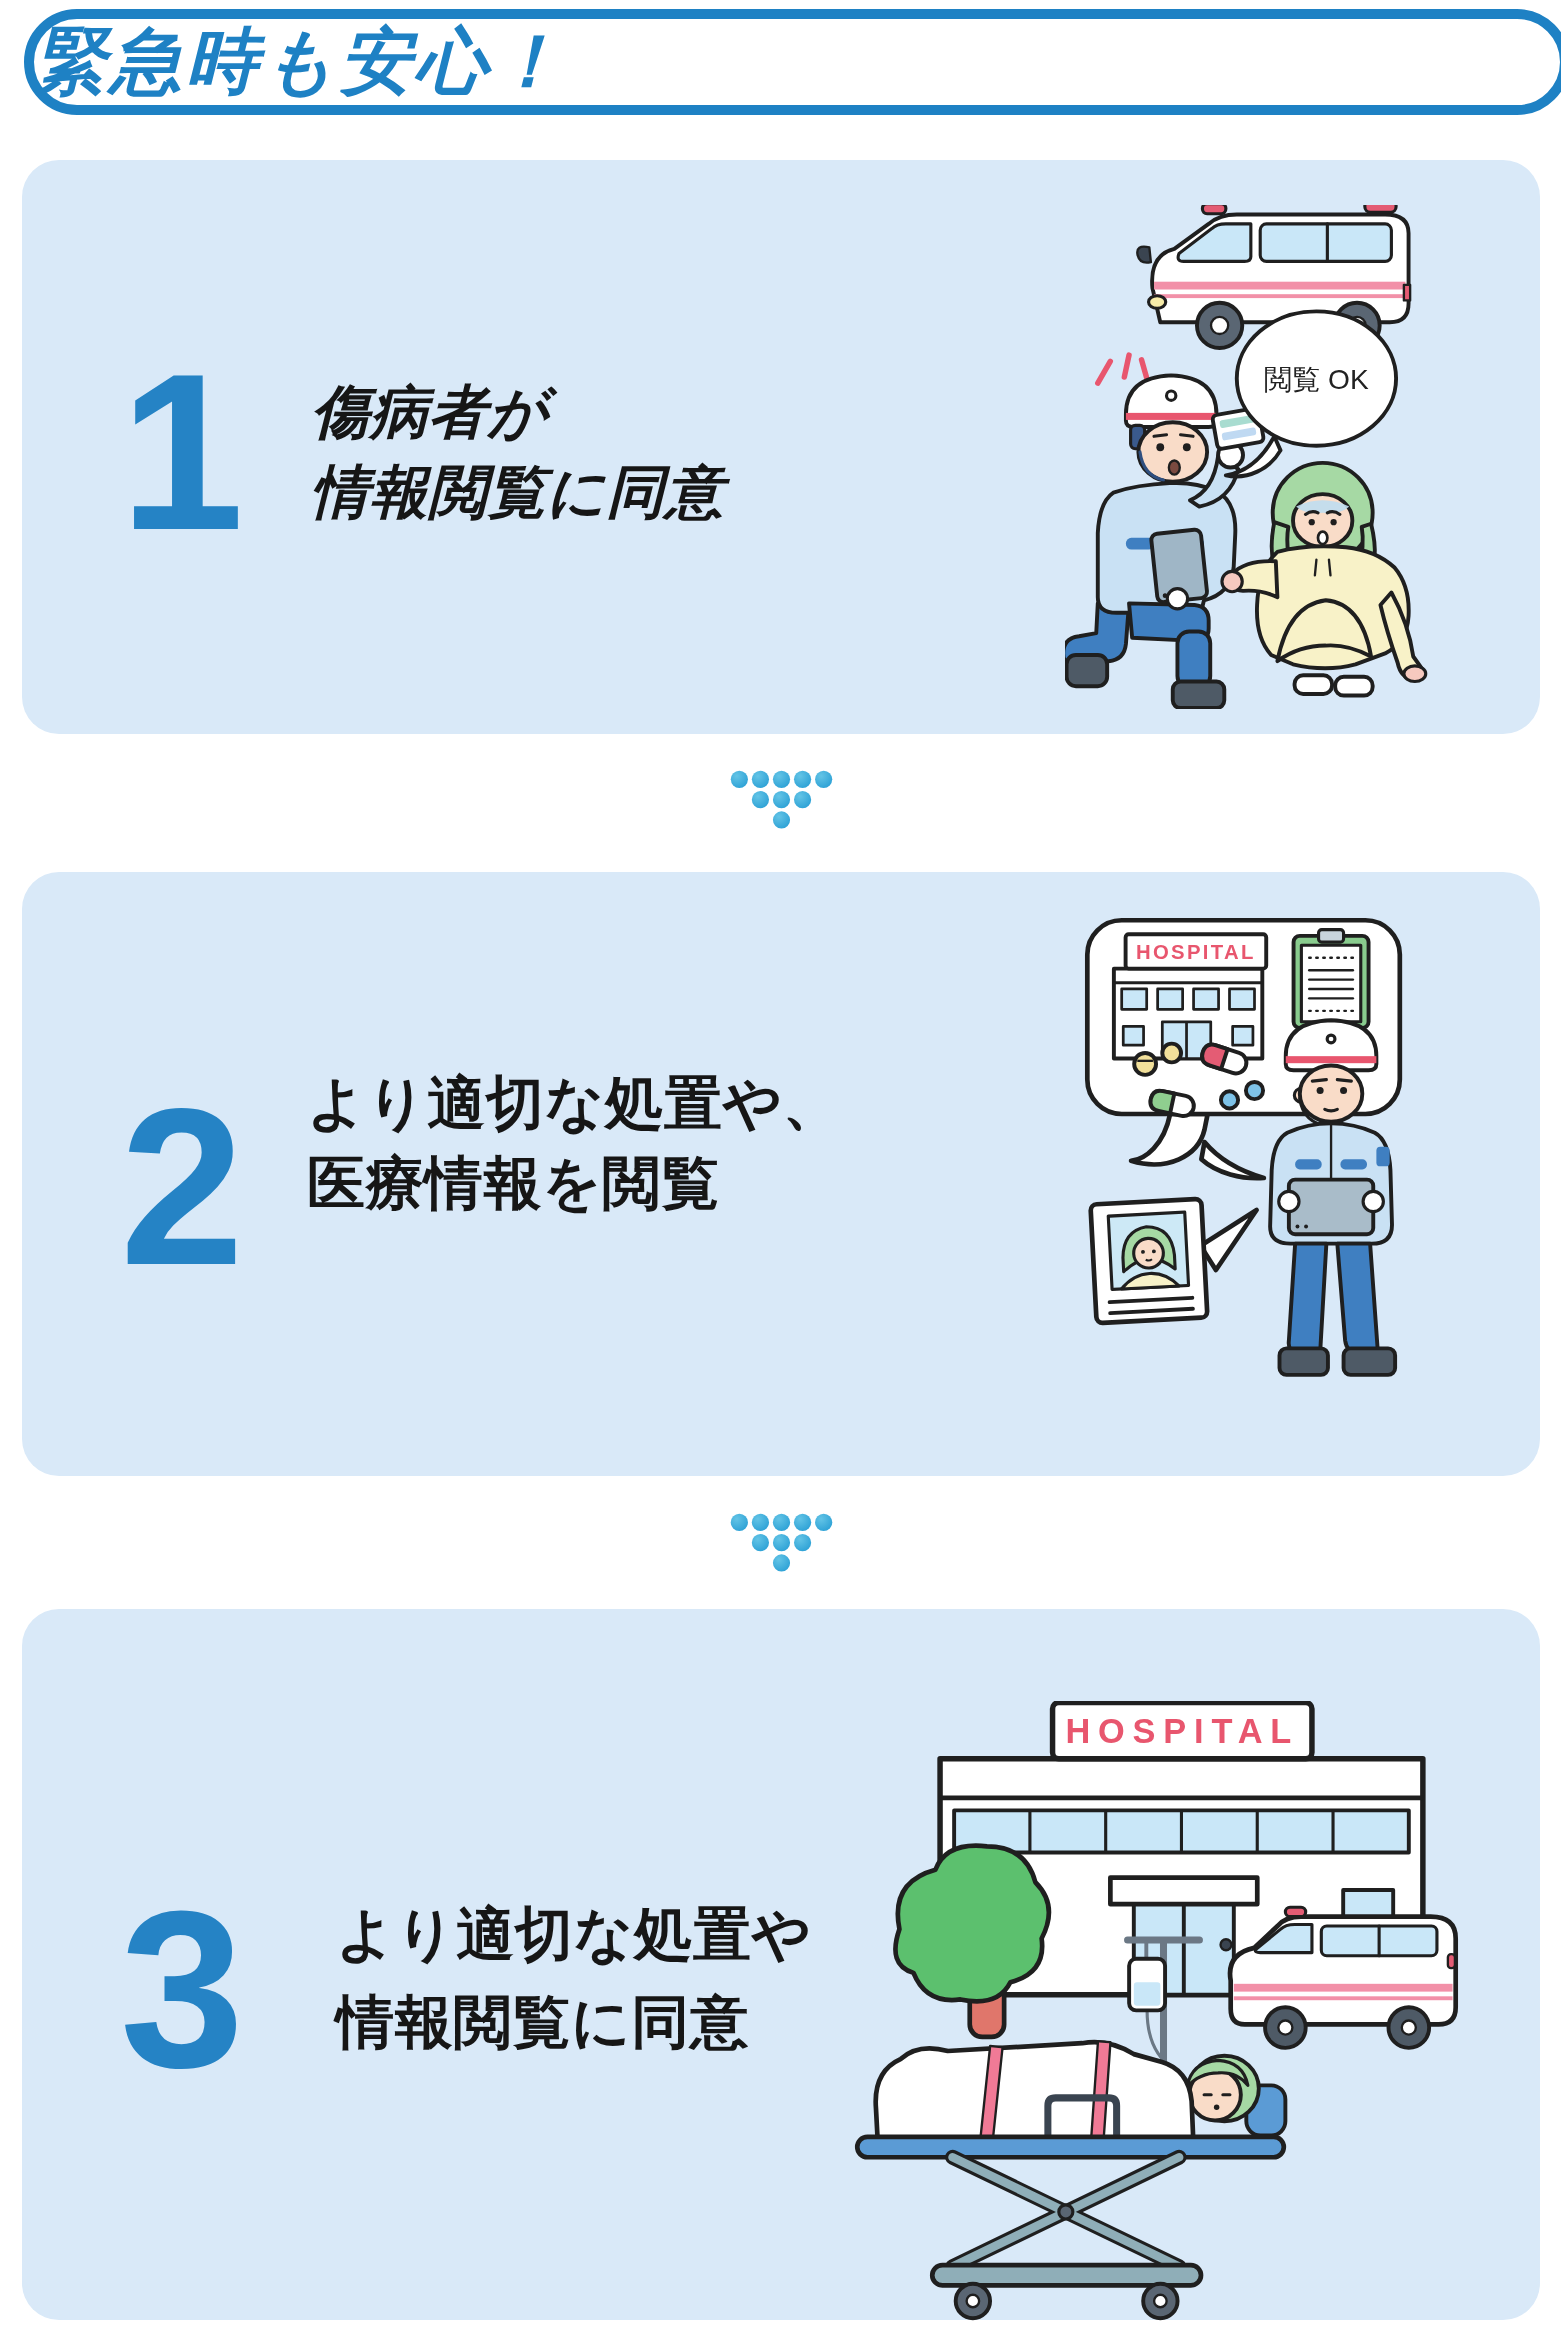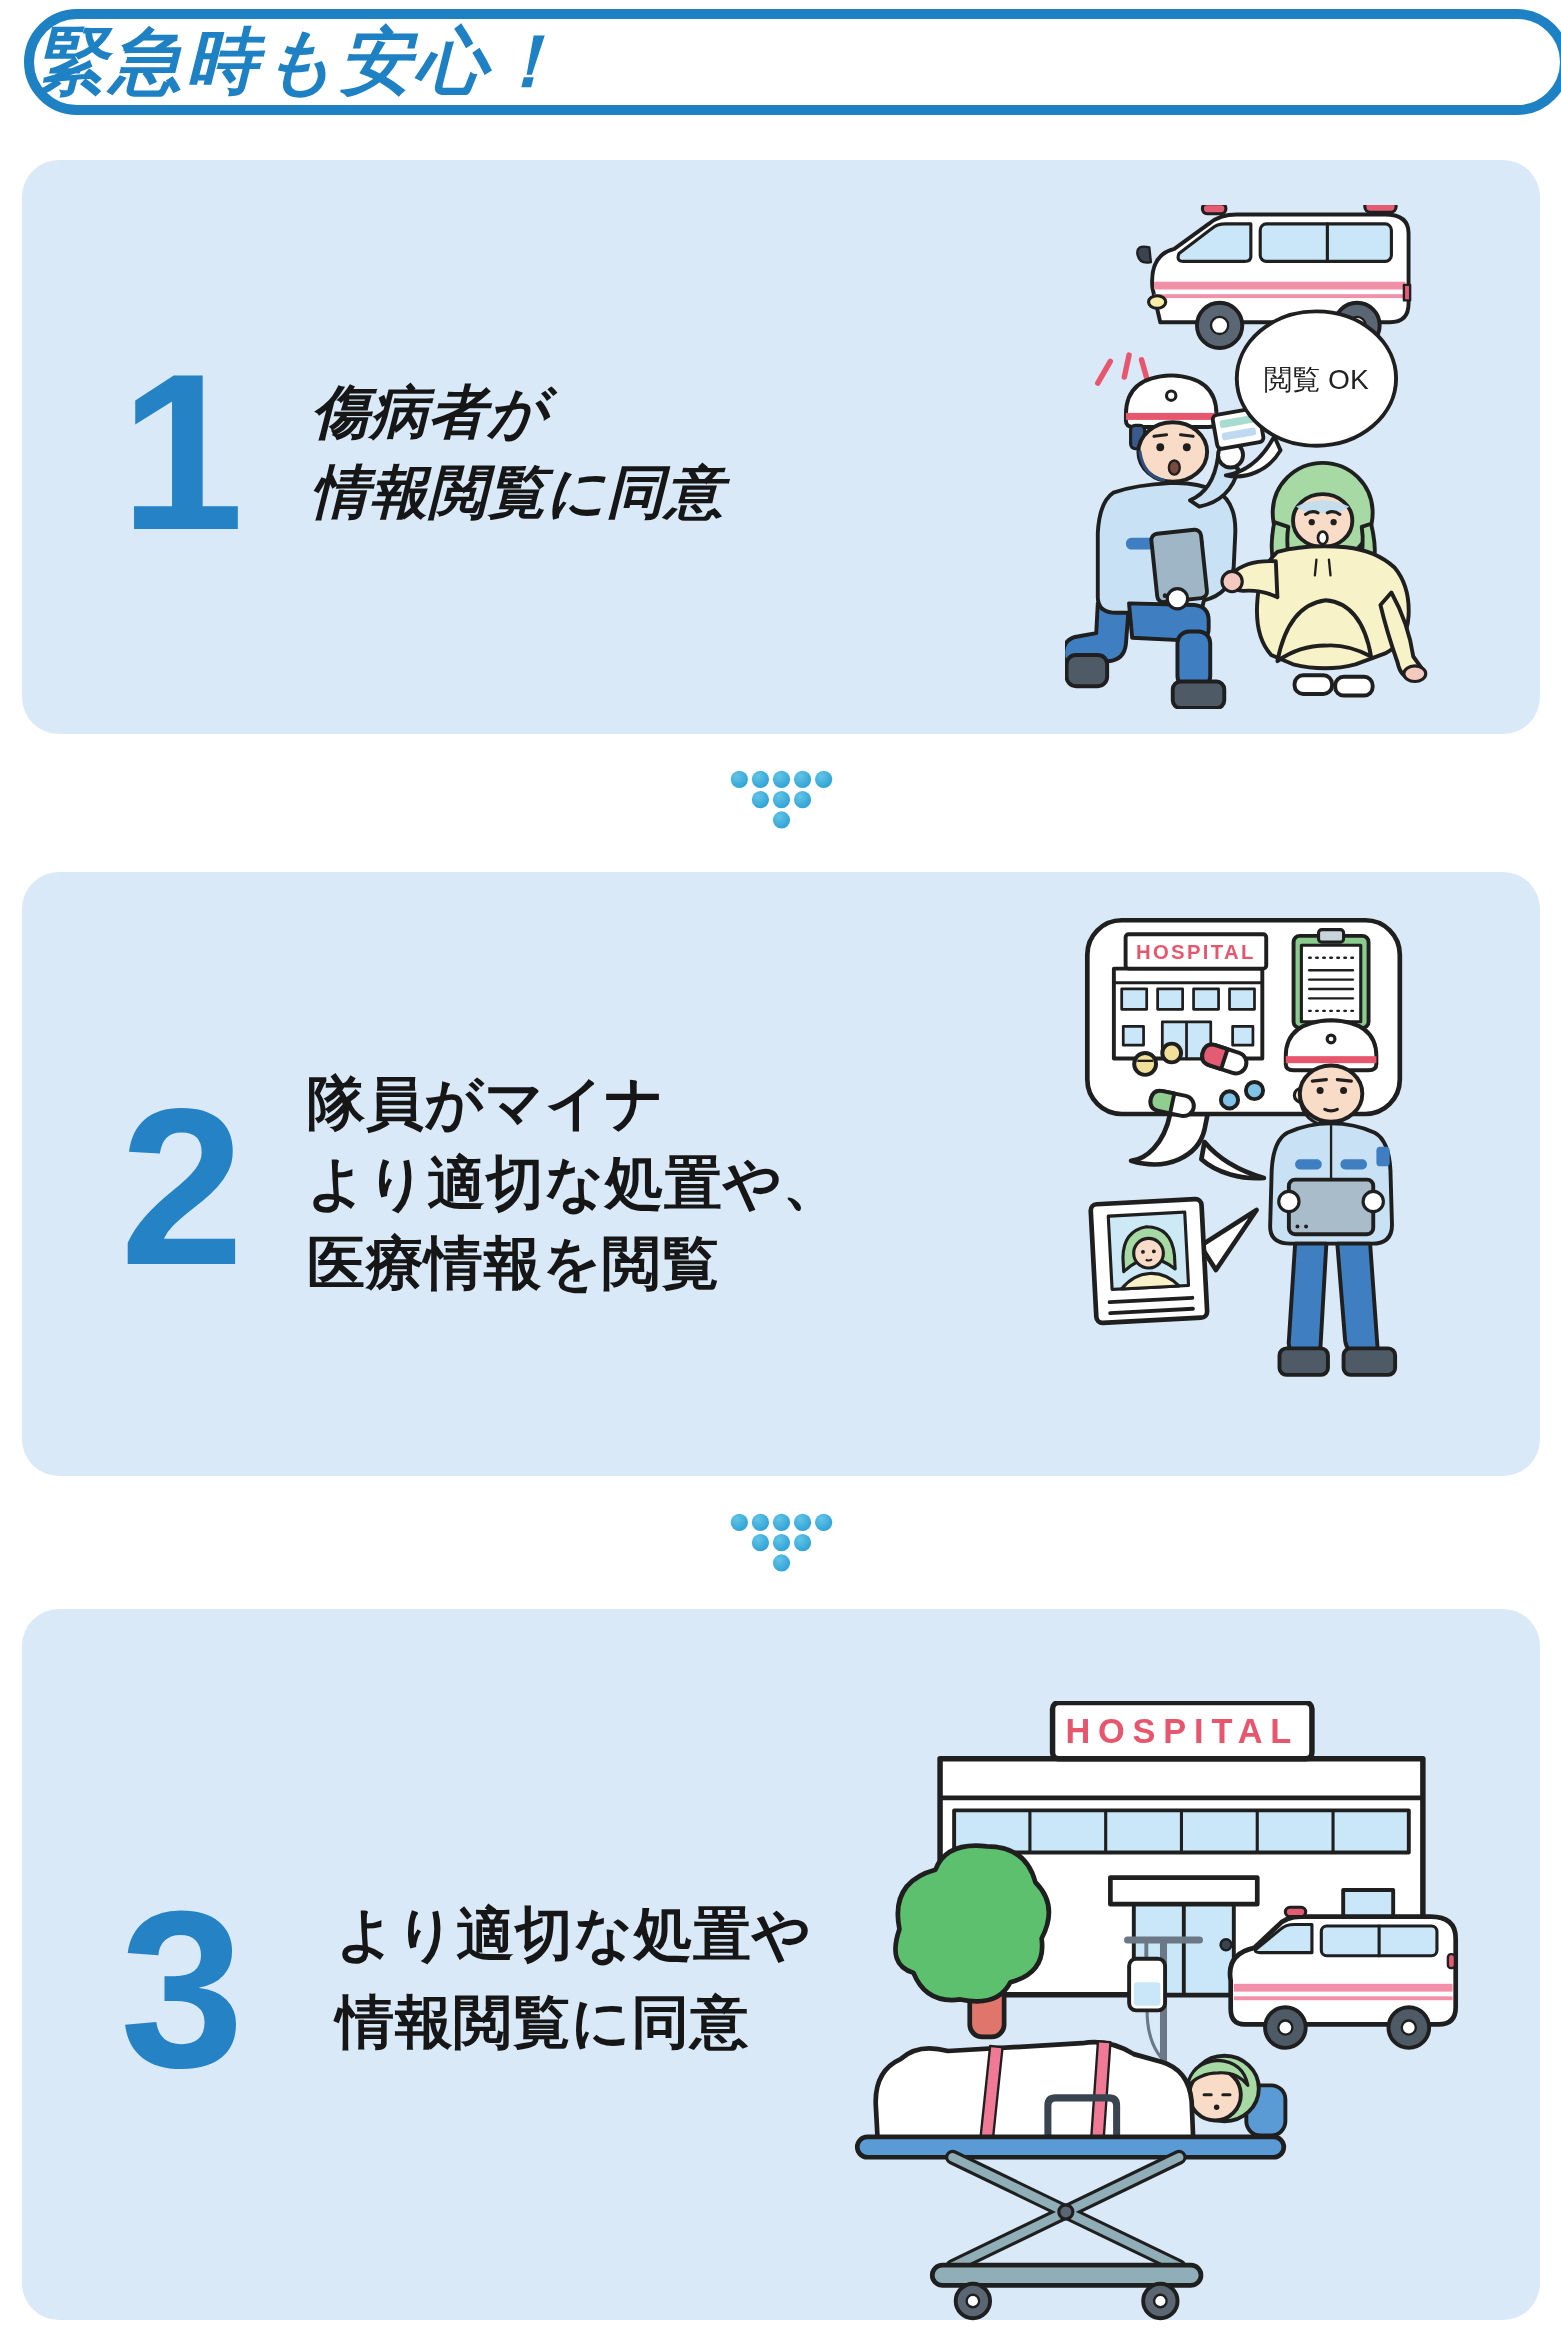--- a/index.html
+++ b/index.html
@@ -156,21 +156,20 @@
       <circle cx="40" cy="38" r="11"></circle>
         <circle cx="67" cy="38" r="11"></circle>
         <circle cx="94" cy="38" r="11"></circle>
       <circle cx="67" cy="64" r="11"></circle>
     </g>
   </svg>
 
   <div id="card2" class="card">
     <div class="step-num">2</div>
     <p class="step-text">
-      <span>隊員がマイナ</span>
       <span>より適切な処置や、</span>
       <span>医療情報を閲覧</span>
     </p>
     <svg id="illu2" class="illu" width="375" height="508" viewBox="0 0 480 650">
 
       <g stroke="#1f1f1f" stroke-linejoin="round">
         <path d="M132,252 C124,292 100,310 82,312 C128,326 168,306 176,272 L180,252 Z" fill="#ffffff" stroke-width="6"></path>
         <path d="M176,288 C196,312 224,326 252,334 C224,336 192,328 172,310 Z" fill="#ffffff" stroke-width="6"></path>
         <rect x="26" y="4" width="400" height="248" rx="44" fill="#ffffff" stroke-width="6"></rect>
       </g>

